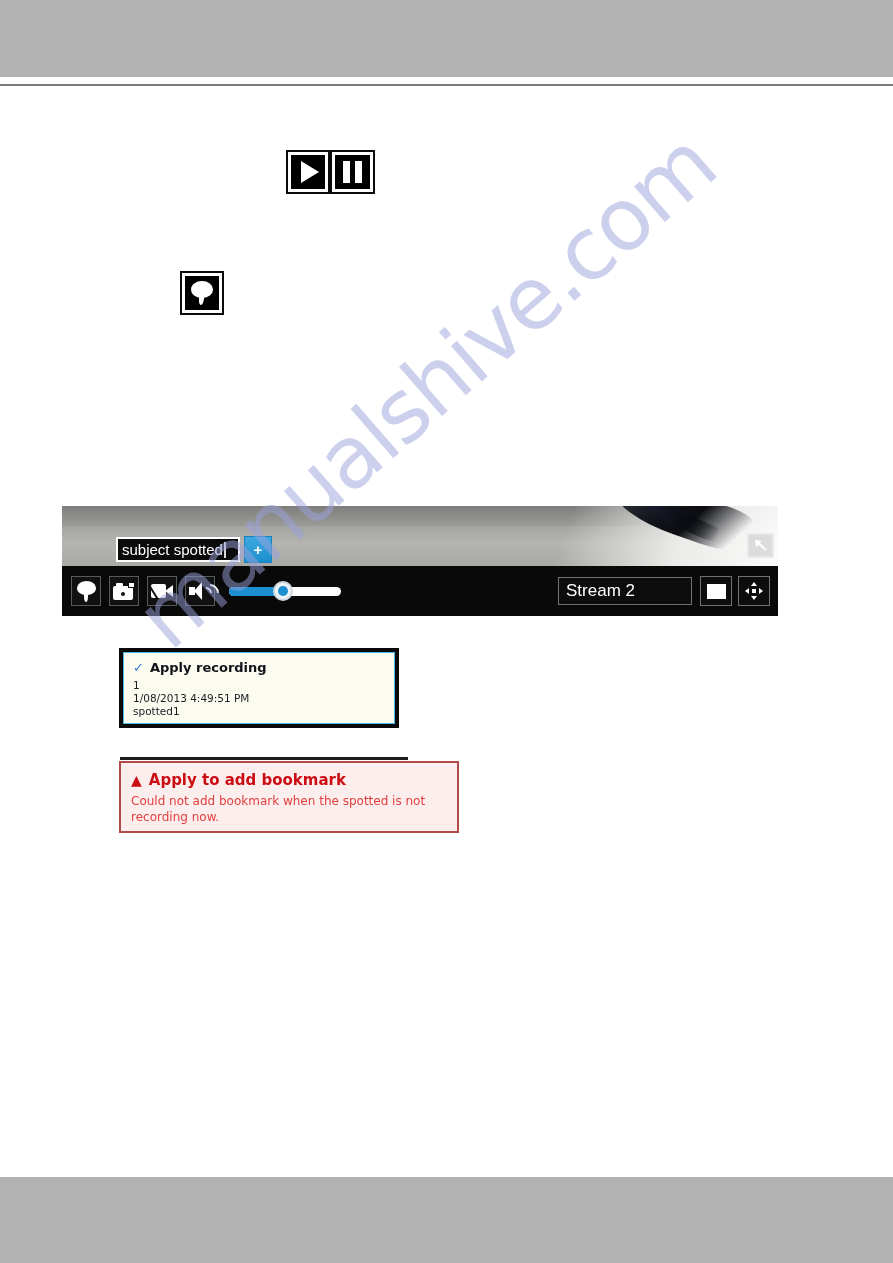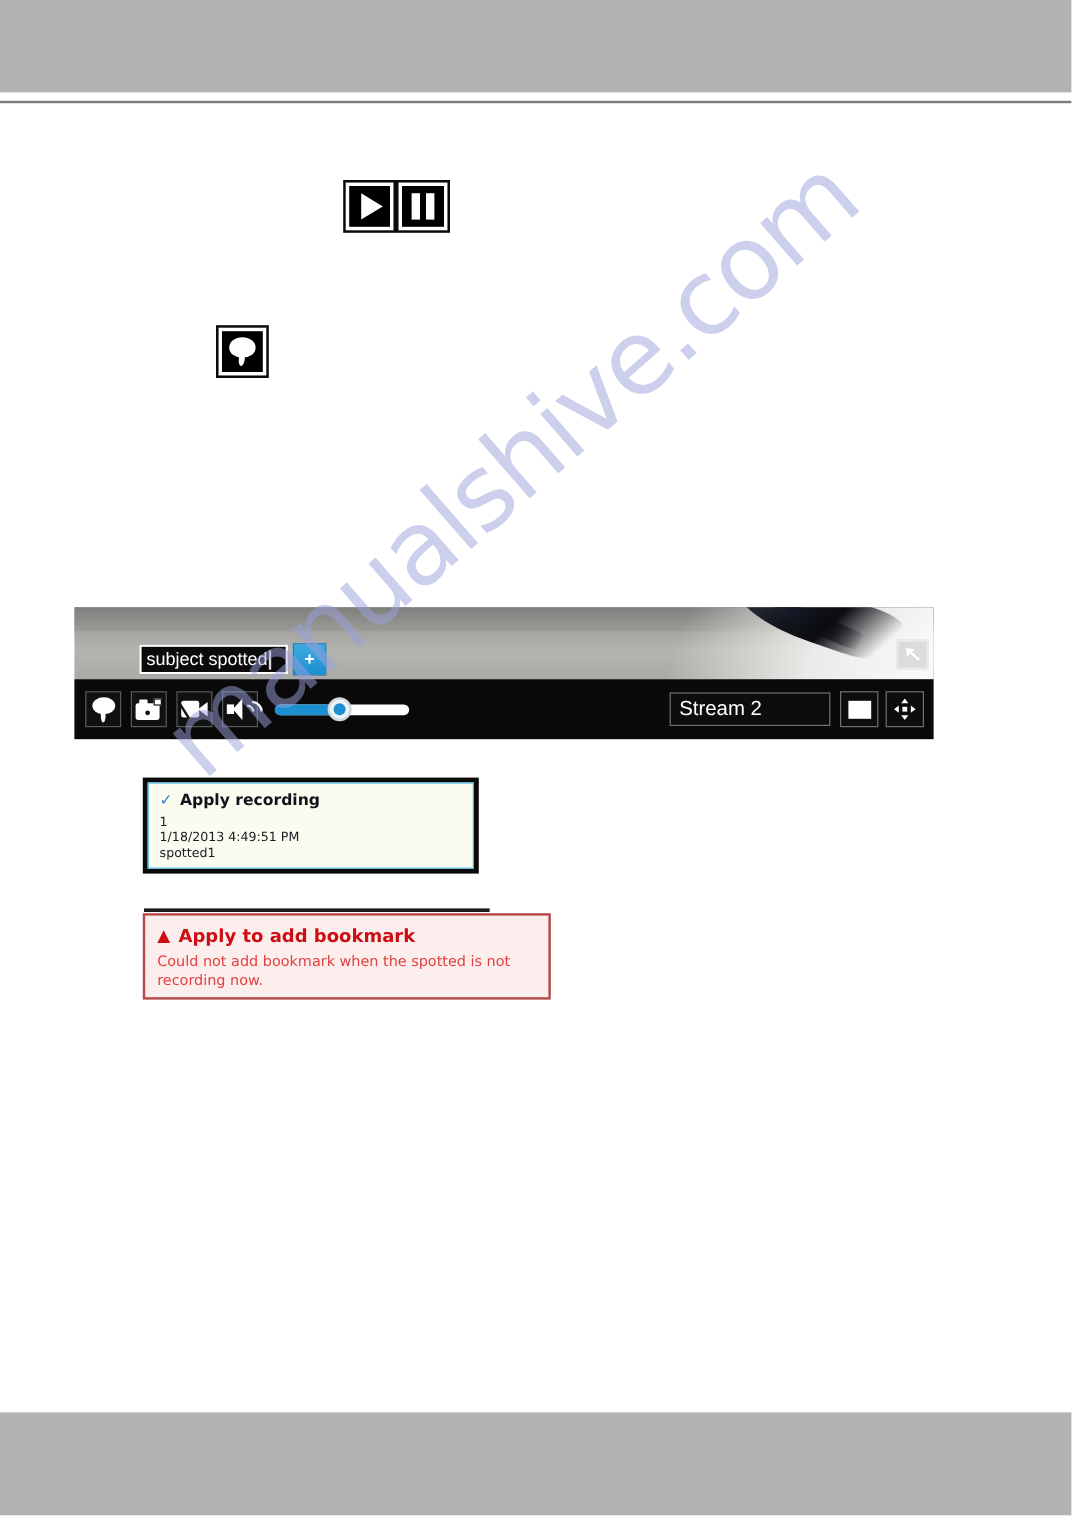--- a/index.html
+++ b/index.html
@@ -431,21 +431,21 @@
 </div>
 
 <div class="notice-success">
   <div class="innerline"></div>
   <div class="title">
     <span class="check-icon">✓</span>
     <span>Apply recording</span>
   </div>
   <div class="lines">
     <div>1</div>
-    <div>1/18/2013 4:49:51 PM</div>
+    <div>1/08/2013 4:49:51 PM</div>
     <div>spotted1</div>
   </div>
 </div>
 
 <div class="stray-rule"></div>
 <div class="notice-error">
   <div class="title">
     <span class="warn-icon">▲</span>
     <span>Apply to add bookmark</span>
   </div>

